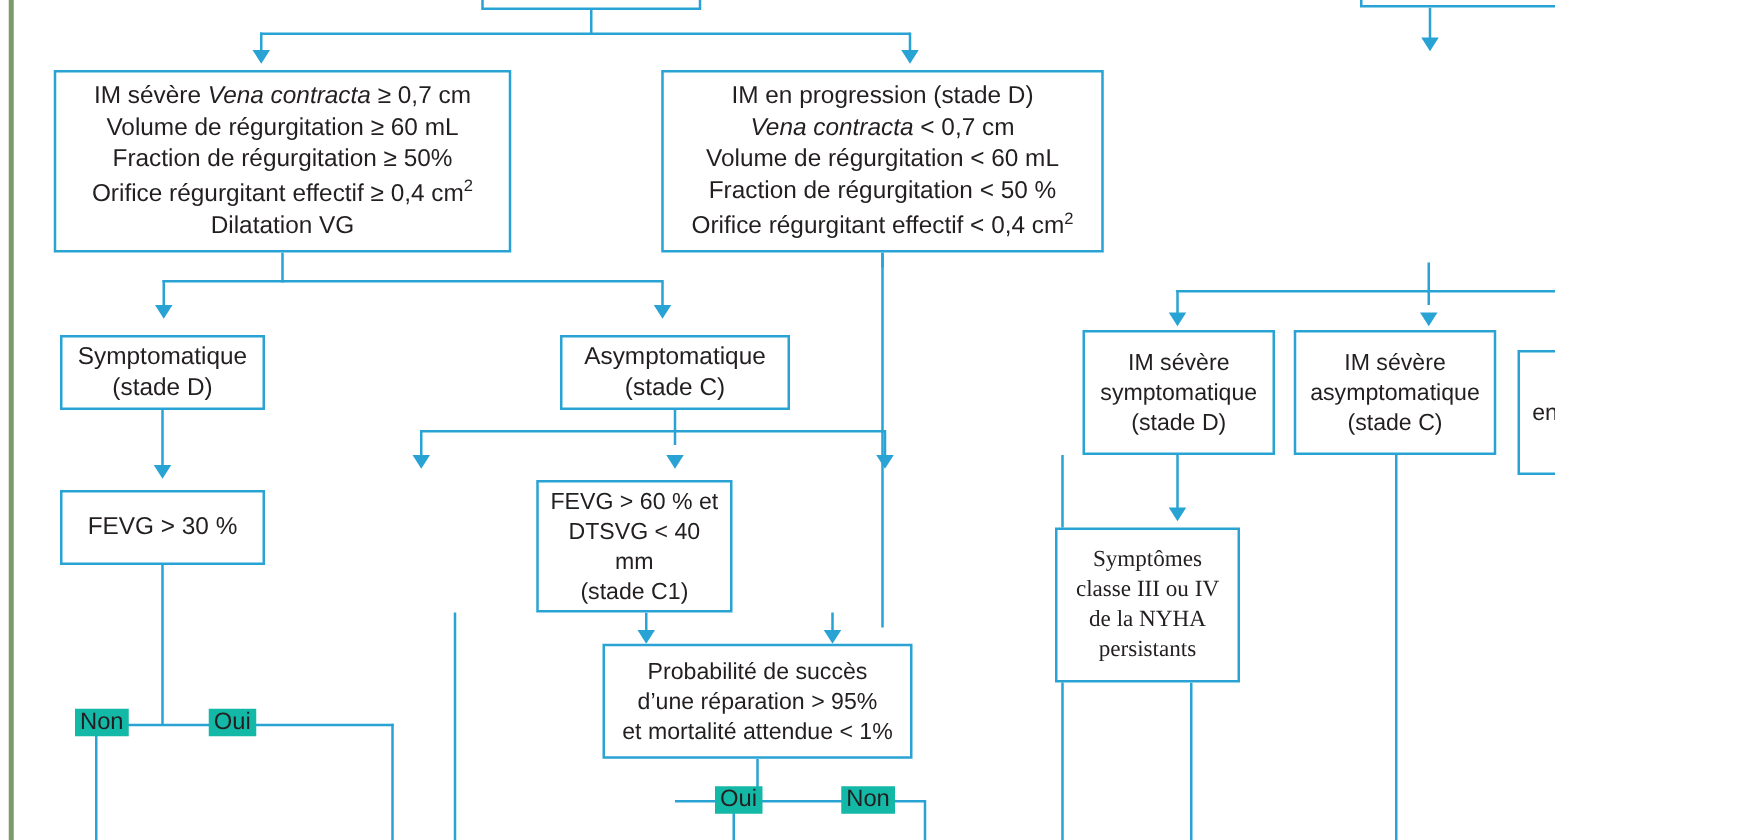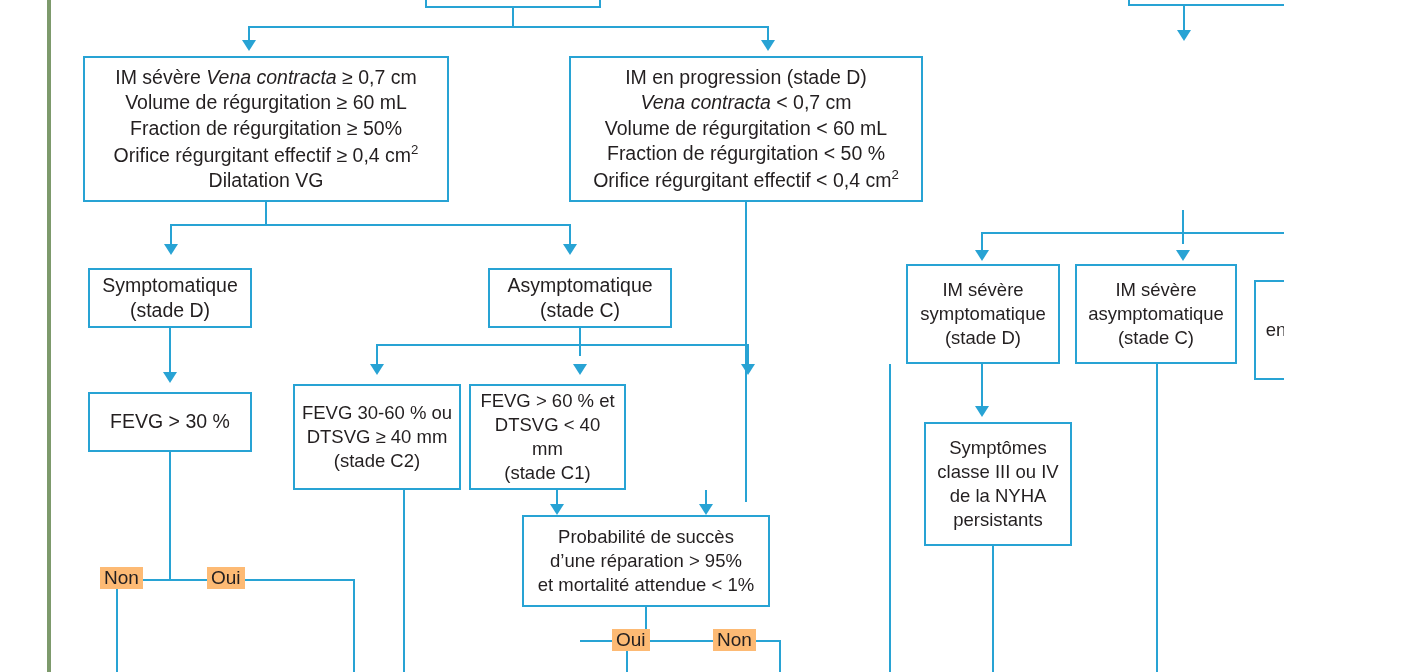--- a/index.html
+++ b/index.html
@@ -8,21 +8,20 @@
     background: #ffffff;
   }
   #page {
     position: relative;
     width: 1244px;
     height: 672px;
     background: #ffffff;
     overflow: hidden;
     font-family: "Liberation Sans", sans-serif;
     color: #231f20;
-    margin-left: 40px;
   }
   
   .page-rule {
     position: absolute;
     top: 0;
     width: 4px;
     height: 672px;
     background: #7d9a6c;
   }
   .page-rule.left  { left: 7px; }
@@ -61,21 +60,21 @@
     border-left: 7px solid transparent;
     border-right: 7px solid transparent;
     border-top: 11px solid #28a3d4;
     z-index: 2;
   }
 
   .edgelabel {
     position: absolute;
     font-size: 19px;
     color: #231f20;
-    background: #fdba74;
+    background: #14b8a6;
     padding: 0 4px;
     white-space: nowrap;
     z-index: 4;
   }
 
   .fs20 { font-size: 19.5px; }
   .fs19 { font-size: 18.5px; }
   sup { font-size: 0.68em; vertical-align: super; }
 </style>
 </head>
@@ -166,30 +165,27 @@
   <div class="ln v" style="left:336px; top:344px; height:22px;"></div>
   <div class="ln v" style="left:707px; top:344px; height:22px;"></div>
   <div class="arrow" style="left:330px; top:364px;"></div>
   <div class="arrow" style="left:533px; top:364px;"></div>
   <div class="arrow" style="left:701px; top:364px;"></div>
 
   <div class="node fs20" style="left:48px; top:392px; width:164px; height:60px;">
     <span class="txt">FEVG &gt; 30 %</span>
   </div>
 
-  <div class="node fs19" style="left:253px; top:384px; width:168px; height:106px;">
-    <span class="txt">FEVG 30-60 % ou<br>DTSVG ≥ 40 mm<br>(stade C2)</span>
-  </div>
 
   <div class="node fs19" style="left:429px; top:384px; width:157px; height:106px;">
     <span class="txt">FEVG &gt; 60 % et<br>DTSVG &lt; 40 mm<br>(stade C1)</span>
   </div>
 
 
-  <div class="node fs19" style="left:884px; top:422px; width:148px; height:124px;">
+  <div class="node fs19" style="left:844px; top:422px; width:148px; height:124px;font-family:Liberation Serif, serif;">
     <span class="txt">Symptômes<br>classe III ou IV<br>de la NYHA<br>persistants</span>
   </div>
 
   <div class="ln v" style="left:941px; top:364px; height:44px;"></div>
   <div class="arrow" style="left:935px; top:406px;"></div>
 
   <div class="ln v" style="left:516px; top:490px; height:16px;"></div>
   <div class="arrow" style="left:510px; top:504px;"></div>
   <div class="ln v" style="left:665px; top:490px; height:16px;"></div>
   <div class="arrow" style="left:659px; top:504px;"></div>

